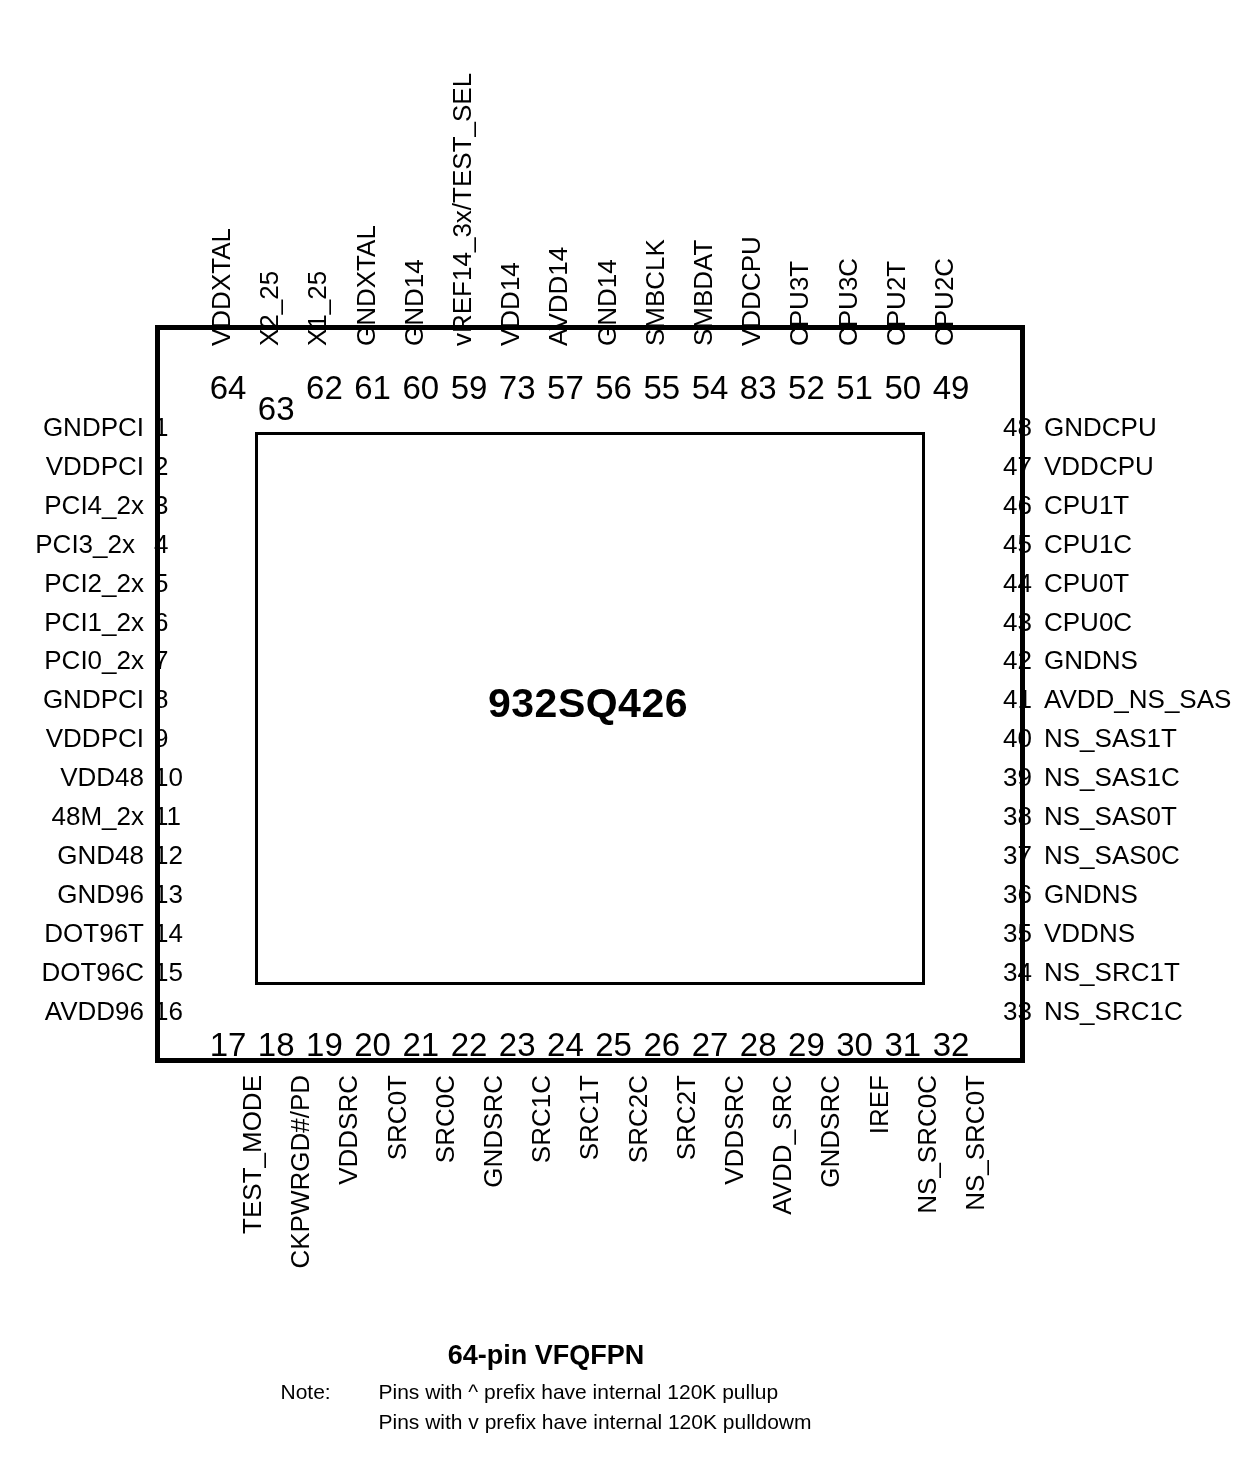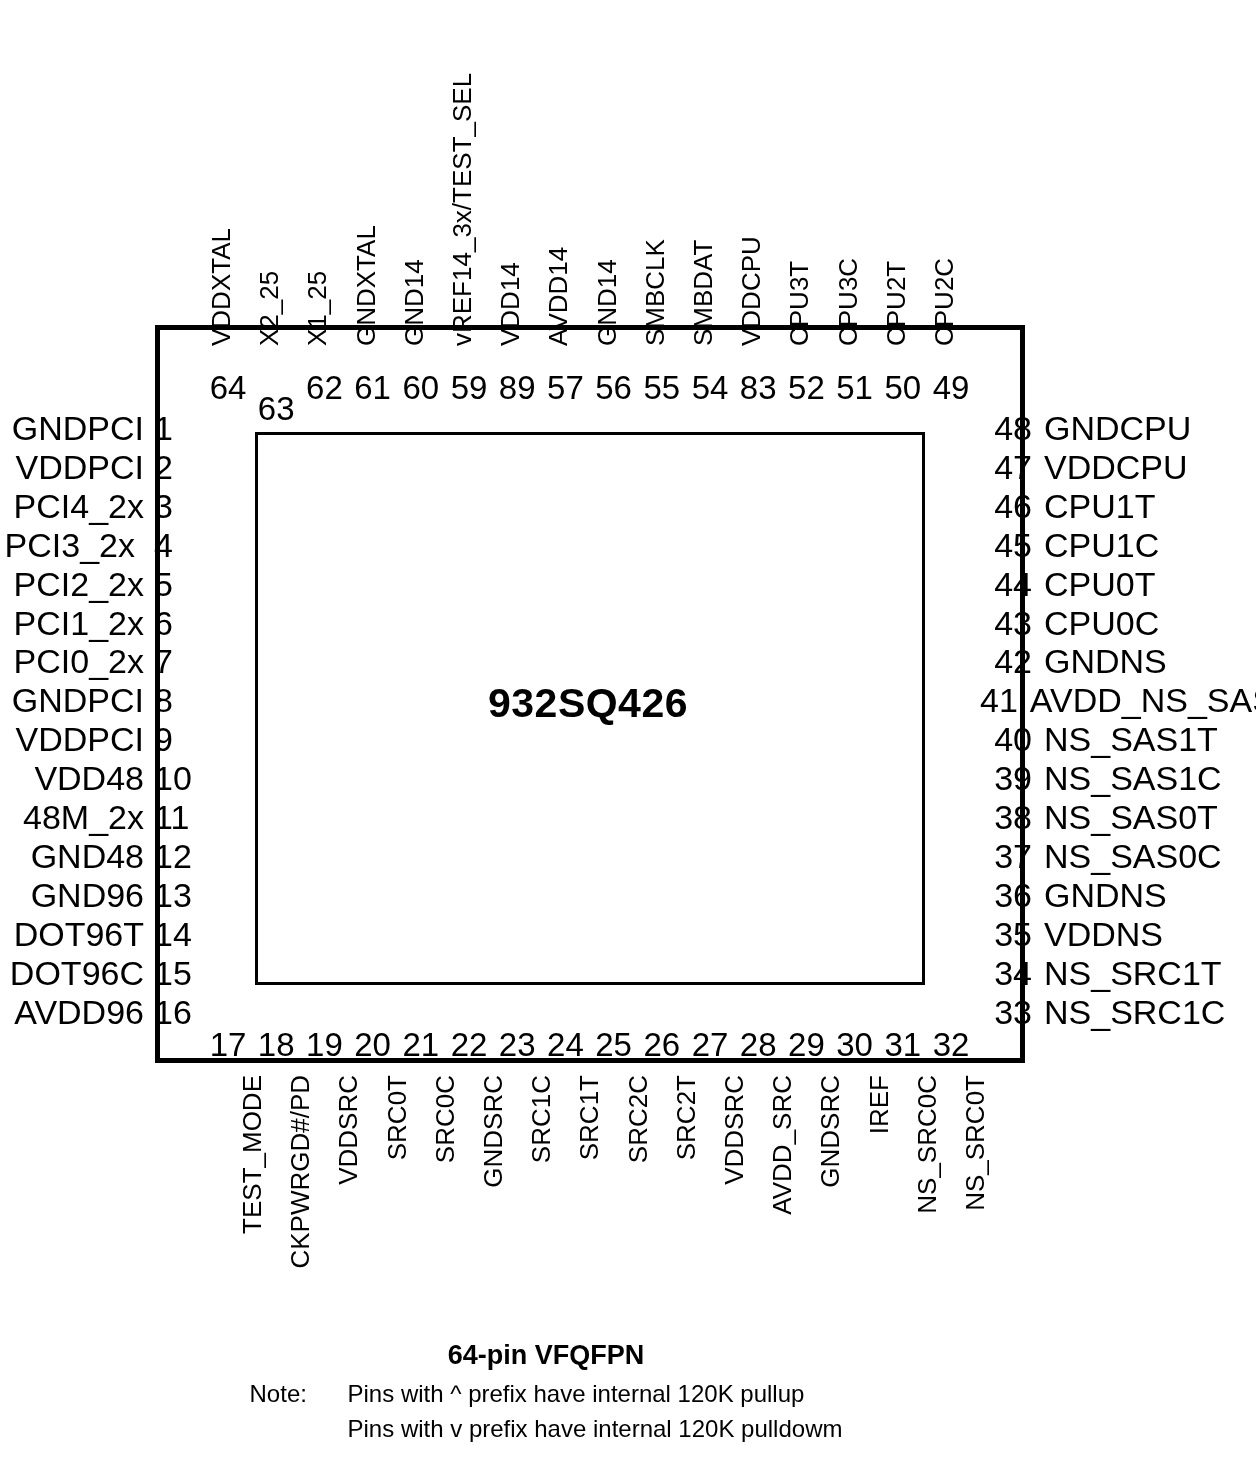--- a/index.html
+++ b/index.html
@@ -52,22 +52,22 @@
     font-weight: bold;
     letter-spacing: 0.5px;
     white-space: nowrap;
   }
 
   
   .side-row {
     position: absolute;
     height: 34px;
     display: flex;
-    align-items: flex-start;
-    font-size: 34px;
+    align-items: flex-end;
+    font-size: 26px;
     white-space: nowrap;
   }
   .side-row.left {
     left: 0px;
     width: 190px;
     justify-content: flex-end;
   }
   .side-row.left .pin-label {
     text-align: right;
     padding-right: 4px;
@@ -130,21 +130,21 @@
   }
   .footer-title {
     font-size: 27px;
     font-weight: bold;
     margin-bottom: 6px;
     white-space: nowrap;
   }
   .note-block {
     display: inline-block;
     text-align: left;
-    font-size: 24px;
+    font-size: 21px;
     line-height: 1.45;
   }
   .note-line {
     display: flex;
     white-space: nowrap;
   }
   .note-tag {
     width: 98px;
     flex: 0 0 98px;
   }
@@ -297,21 +297,21 @@
       <div class="num-cell top" style="left: 252.2px; margin-top: 21px;">63</div>
       <div class="vlabel top" style="left: 285.2px;">X2_25</div>
       <div class="num-cell top" style="left: 300.4px;">62</div>
       <div class="vlabel top" style="left: 333.4px;">X1_25</div>
       <div class="num-cell top" style="left: 348.6px;">61</div>
       <div class="vlabel top" style="left: 381.6px;">GNDXTAL</div>
       <div class="num-cell top" style="left: 396.8px;">60</div>
       <div class="vlabel top" style="left: 429.8px;">GND14</div>
       <div class="num-cell top" style="left: 445px;">59</div>
       <div class="vlabel top" style="left: 478px;">vREF14_3x/TEST_SEL</div>
-      <div class="num-cell top" style="left: 493.2px;">89</div>
+      <div class="num-cell top" style="left: 493.2px;">73</div>
       <div class="vlabel top" style="left: 526.2px;">VDD14</div>
       <div class="num-cell top" style="left: 541.4px;">57</div>
       <div class="vlabel top" style="left: 574.4px;">AVDD14</div>
       <div class="num-cell top" style="left: 589.6px;">56</div>
       <div class="vlabel top" style="left: 622.6px;">GND14</div>
       <div class="num-cell top" style="left: 637.8px;">55</div>
       <div class="vlabel top" style="left: 670.8px;">SMBCLK</div>
       <div class="num-cell top" style="left: 686px;">54</div>
       <div class="vlabel top" style="left: 719px;">SMBDAT</div>
       <div class="num-cell top" style="left: 734.2px;">83</div>

